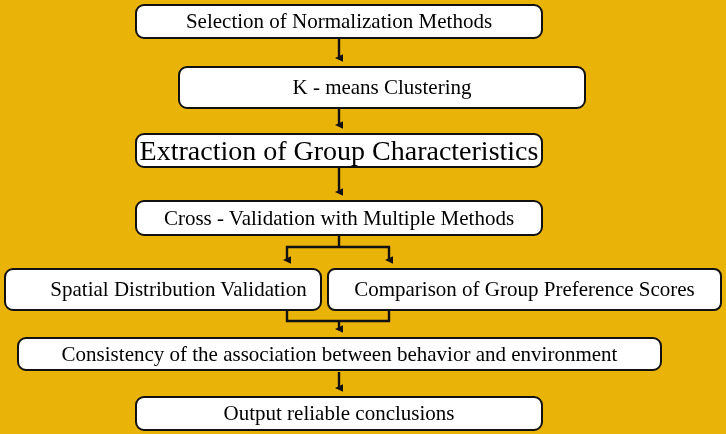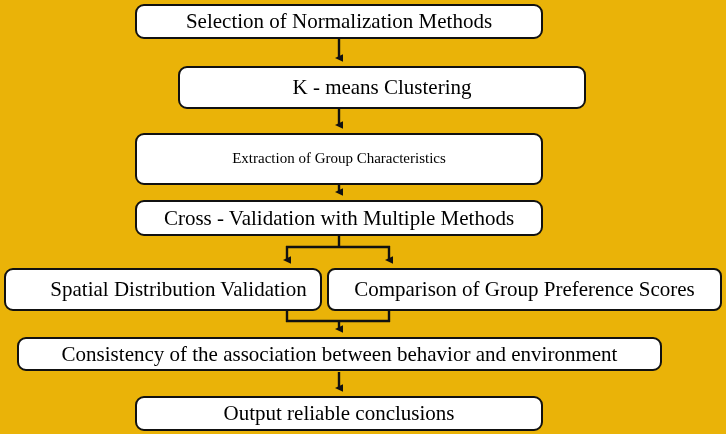--- a/index.html
+++ b/index.html
@@ -87,21 +87,21 @@
       <line x1="339" y1="372" x2="339" y2="388" stroke="#111111" stroke-width="2.4" marker-end="url(#arrowhead)"></line>
     </g>
   </svg>
 
   <div class="node" style="left: 135px; top: 4px; width: 408px; height: 35px; font-size: 21px; border-color: rgb(17, 17, 17); color: rgb(0, 0, 0);">
     <span class="node-label">Selection of Normalization Methods</span>
   </div>
   <div class="node" style="left: 135px; top: 66px; width: 408px; height: 43px; font-size: 21px; border-color: rgb(17, 17, 17); color: rgb(0, 0, 0); margin-left: 43px;">
     <span class="node-label">K - means Clustering</span>
   </div>
-  <div class="node" style="left: 135px; top: 133px; width: 408px; height: 52px; font-size: 15px; border-color: rgb(17, 17, 17); color: rgb(0, 0, 0);">
+  <div class="node" style="left: 135px; top: 133px; width: 408px; height: 35px; font-size: 28px; border-color: rgb(17, 17, 17); color: rgb(0, 0, 0);">
     <span class="node-label">Extraction of Group Characteristics</span>
   </div>
   <div class="node" style="left: 135px; top: 200px; width: 408px; height: 36px; font-size: 21px; border-color: rgb(17, 17, 17); color: rgb(0, 0, 0);">
     <span class="node-label">Cross - Validation with Multiple Methods</span>
   </div>
   <div class="node" style="left: 4px; top: 268px; width: 318px; height: 43px; font-size: 21px; border-color: rgb(17, 17, 17); color: rgb(0, 0, 0); padding-left: 31px;">
     <span class="node-label">Spatial Distribution Validation</span>
   </div>
   <div class="node" style="left: 327px; top: 268px; width: 395px; height: 43px; font-size: 21px; border-color: rgb(17, 17, 17); color: rgb(0, 0, 0); border-radius: 8px;">
     <span class="node-label">Comparison of Group Preference Scores</span>

